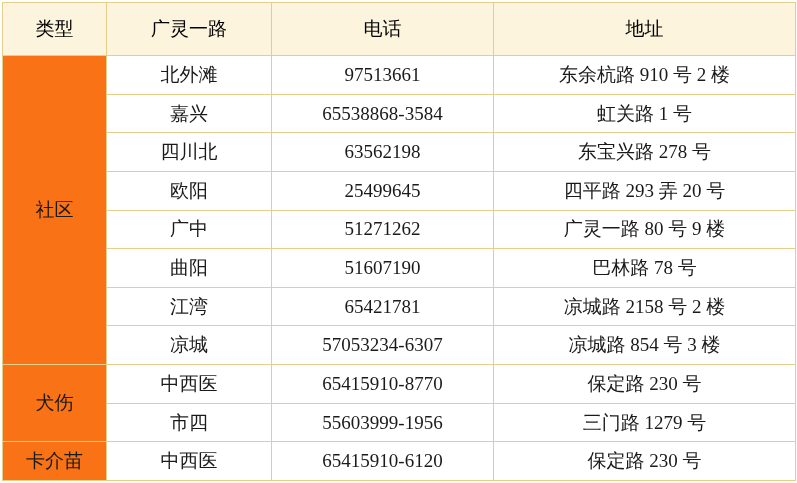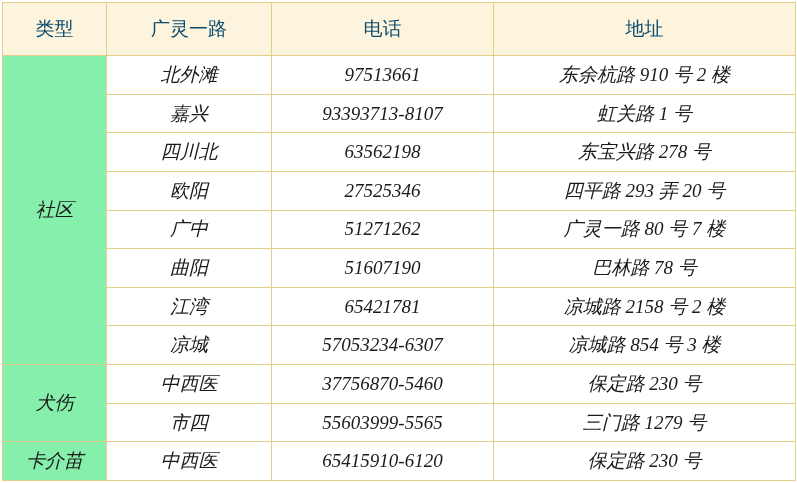--- a/index.html
+++ b/index.html
@@ -35,29 +35,28 @@
     font-size: 19px;
     font-weight: normal;
     padding: 2px 4px;
     line-height: 1.25;
     white-space: nowrap;
   }
   thead th {
     background: #fcf4dc;
     height: 48px;
     font-size: 20px;
-    color: #0c4a6e;
+    color: #000000;
   }
   tbody td {
     background: #ffffff;
     height: 32px;
-    font-style: italic;
   }
   td.group-cell {
-    background: #86efac;
+    background: #f97316;
     font-size: 20px;
   }
   col.c-type   { width: 104px; }
   col.c-unit   { width: 165px; }
   col.c-phone  { width: 222px; }
   col.c-addr   { width: 302px; }
 </style>
 </head>
 <body>
 
@@ -80,63 +79,63 @@
     <tbody>
 
       <tr>
         <td class="group-cell" rowspan="8">社区</td>
         <td>北外滩</td>
         <td>97513661</td>
         <td>东余杭路 910 号 2 楼</td>
       </tr>
       <tr>
         <td>嘉兴</td>
-        <td>93393713-8107</td>
+        <td>65538868-3584</td>
         <td>虹关路 1 号</td>
       </tr>
       <tr>
         <td>四川北</td>
         <td>63562198</td>
         <td>东宝兴路 278 号</td>
       </tr>
       <tr>
         <td>欧阳</td>
-        <td>27525346</td>
+        <td>25499645</td>
         <td>四平路 293 弄 20 号</td>
       </tr>
       <tr>
         <td>广中</td>
         <td>51271262</td>
-        <td>广灵一路 80 号 7 楼</td>
+        <td>广灵一路 80 号 9 楼</td>
       </tr>
       <tr>
         <td>曲阳</td>
         <td>51607190</td>
         <td>巴林路 78 号</td>
       </tr>
       <tr>
         <td>江湾</td>
         <td>65421781</td>
         <td>凉城路 2158 号 2 楼</td>
       </tr>
       <tr>
         <td>凉城</td>
         <td>57053234-6307</td>
         <td>凉城路 854 号 3 楼</td>
       </tr>
 
       <tr>
         <td class="group-cell" rowspan="2">犬伤</td>
         <td>中西医</td>
-        <td>37756870-5460</td>
+        <td>65415910-8770</td>
         <td>保定路 230 号</td>
       </tr>
       <tr>
         <td>市四</td>
-        <td>55603999-5565</td>
+        <td>55603999-1956</td>
         <td>三门路 1279 号</td>
       </tr>
 
       <tr>
         <td class="group-cell" rowspan="1">卡介苗</td>
         <td>中西医</td>
         <td>65415910-6120</td>
         <td>保定路 230 号</td>
       </tr>
     </tbody>

